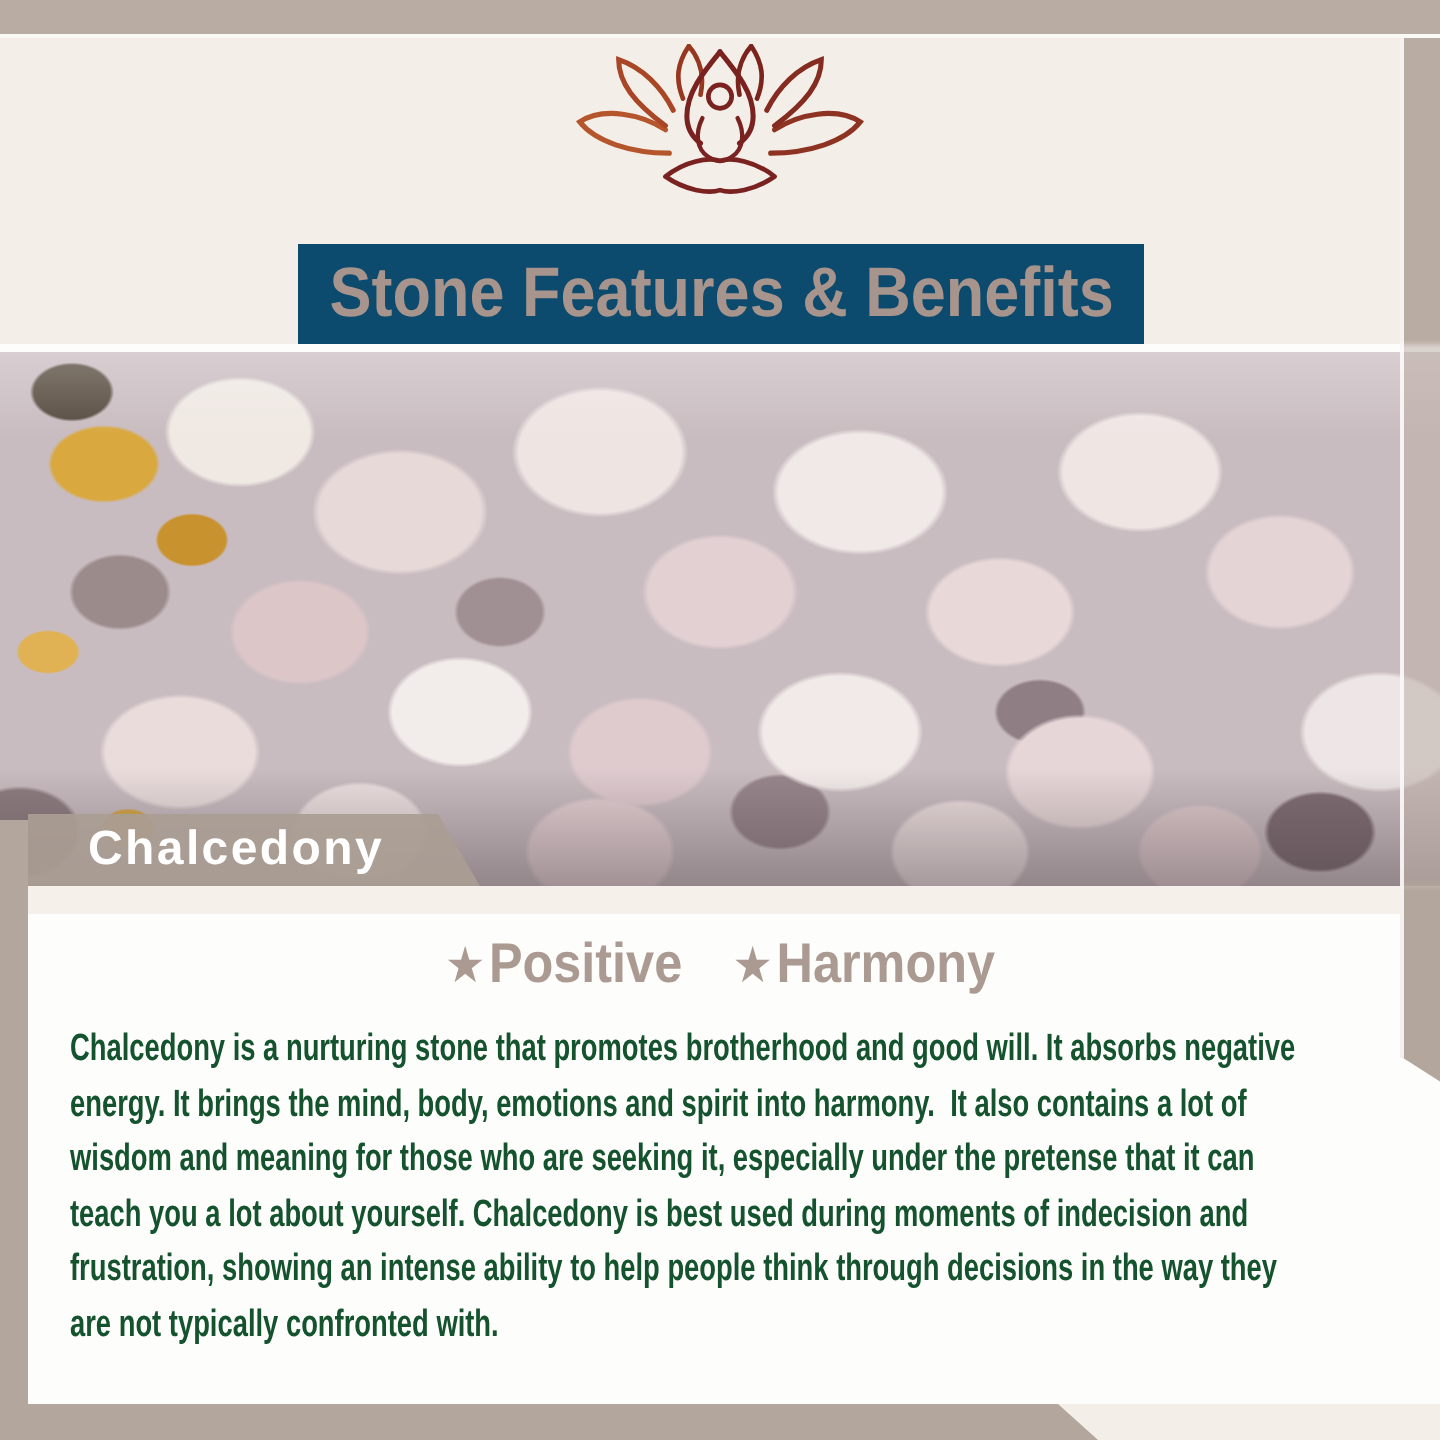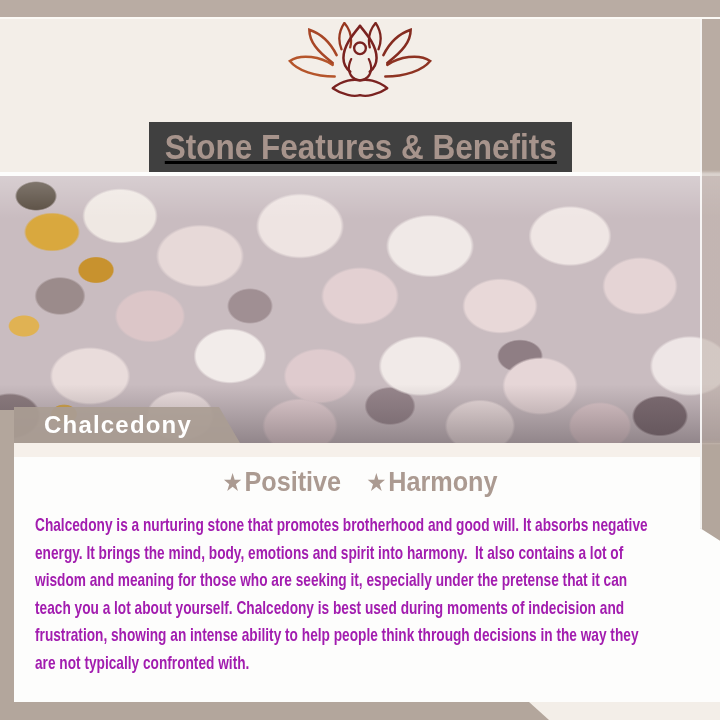--- a/index.html
+++ b/index.html
@@ -25,22 +25,22 @@
   
   .logo{position:absolute;left:50%;top:22px;transform:translateX(-50%);z-index:5;}
   .brand-name{
     position:absolute;left:0;top:99px;width:720px;text-align:center;z-index:5;
     font-family:"Liberation Serif",serif;font-size:16px;font-weight:600;
     letter-spacing:4.5px;color:#3c2c24;margin-top:40px;
   }
 
   
   .title-band{
-    position:absolute;left:149px;top:122px;width:423px;height:50px;background:#404040;z-index:5;
-    display:flex;align-items:center;justify-content:center;text-decoration:underline;
+    position:absolute;left:149px;top:122px;width:423px;height:50px;background:#0c4a6e;z-index:5;
+    display:flex;align-items:center;justify-content:center;
   }
   .title-band .t{
     display:inline-block;transform:scaleX(0.9);
     font-weight:bold;font-size:35px;color:#a7948c;letter-spacing:0px;white-space:pre;
   }
 
   
   .photo{
     position:absolute;left:0;top:176px;width:720px;height:267px;z-index:2;
     background-color:#c9bcc0;
@@ -92,21 +92,21 @@
   .tagline{
     position:absolute;left:0;top:466px;width:720px;z-index:3;
     display:flex;justify-content:center;gap:28px;
     transform:scaleX(0.9);
     color:#ab9a91;font-weight:bold;font-size:28px;
   }
   .tagline .item{white-space:pre;}
   .tagline .star{font-family:"DejaVu Sans",sans-serif;font-size:25px;margin-right:2px;}
 
   
-  .description{position:absolute;left:35px;top:511px;width:680px;z-index:3;color:#a21caf;}
+  .description{position:absolute;left:35px;top:511px;width:680px;z-index:3;color:#14532d;}
   .description .line{
     white-space:pre;font-weight:bold;font-size:19px;line-height:27.5px;
     transform:scaleX(0.72);transform-origin:0 50%;letter-spacing:0px;
   }
 </style>
 </head>
 <body>
 
 <div class="canvas">
 

